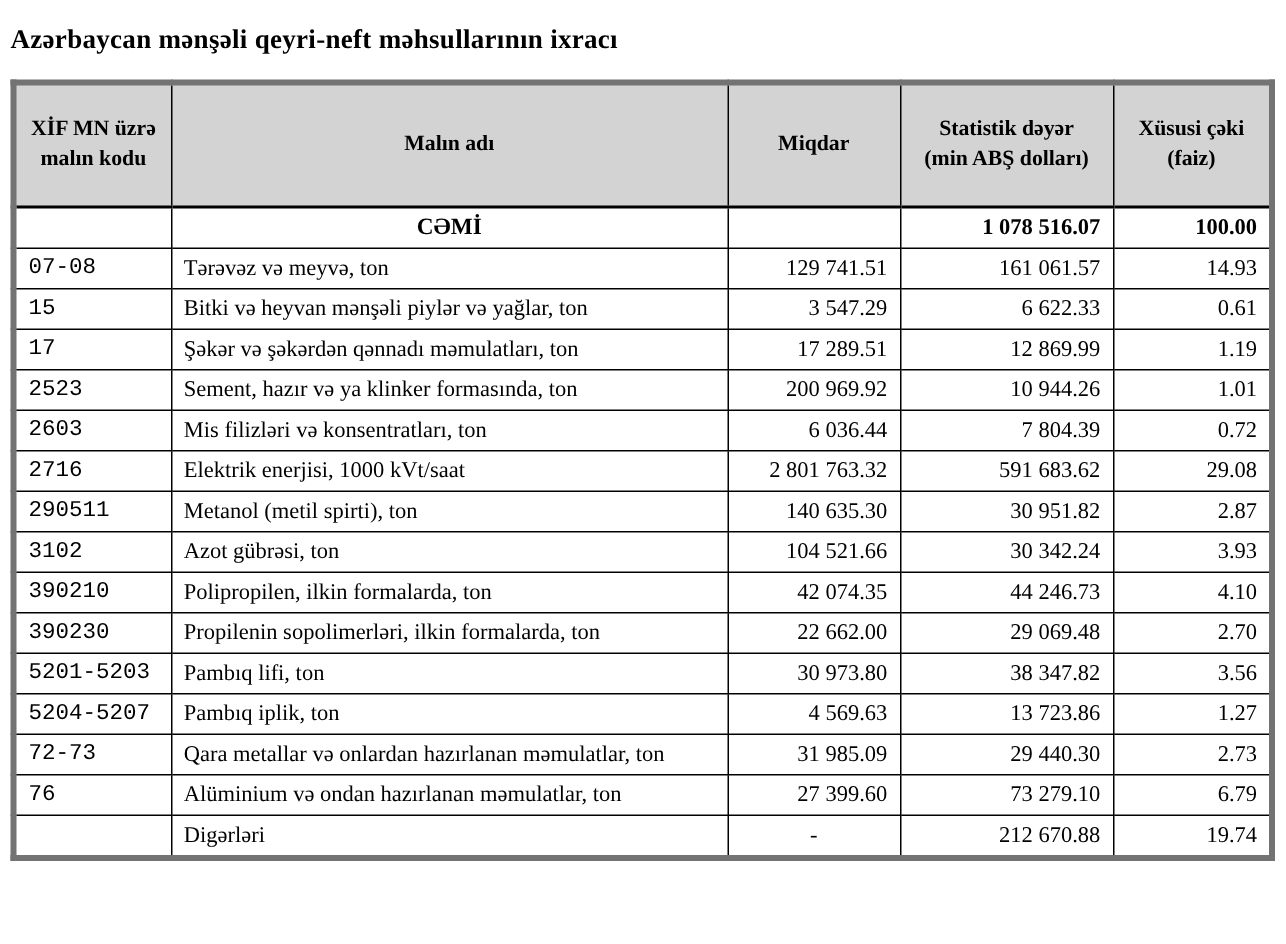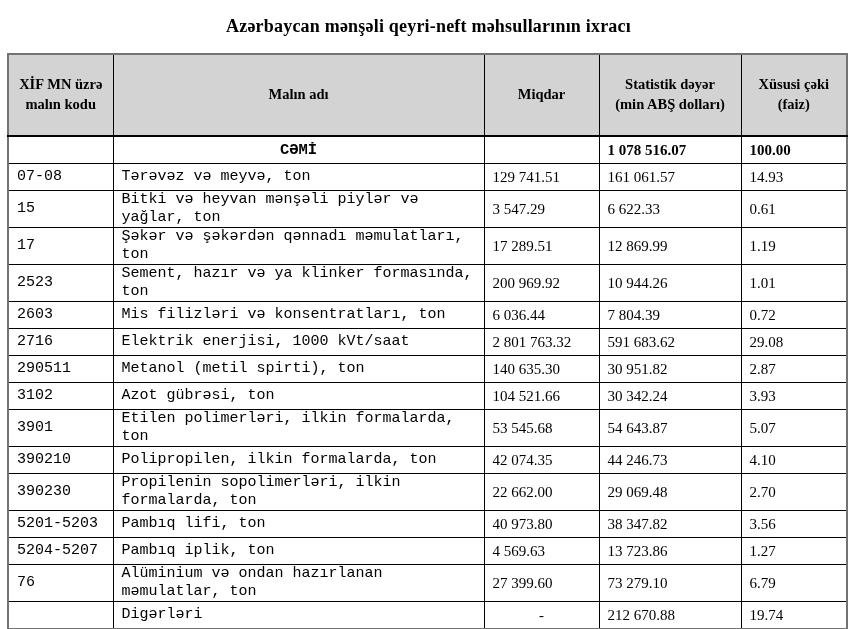--- a/index.html
+++ b/index.html
@@ -10,31 +10,31 @@
     font-family: "Liberation Serif", serif;
   }
   .page {
     width: 857px;
     height: 629px;
     box-sizing: border-box;
     padding: 12px 7px 0 7px;
     background: #ffffff;
   }
   .title {
-    text-align: center;
+    text-align: left;
     font-size: 18px;
     font-weight: bold;
     margin: 4px 0 16px 0;
     letter-spacing: 0.2px;
   }
   table.export {
     border-collapse: collapse;
     width: 839px;
     table-layout: fixed;
-    border: 2px solid #737373;
+    border: 4px solid #737373;
   }
   table.export th {
     background: #d3d3d3;
     border: 1px solid #000;
     border-bottom: 2px solid #000;
     font-size: 14.5px;
     font-weight: bold;
     text-align: center;
     vertical-align: middle;
     height: 80px;
@@ -45,22 +45,22 @@
   table.export td {
     border: 1px solid #000;
     font-size: 15px;
     height: 26px;
     padding: 0 8px;
     vertical-align: middle;
     line-height: 1.2;
     overflow: hidden;
   }
   td.code  { text-align: left; padding-left: 13px; font-family: Liberation Mono, monospace; }
-  td.name  { text-align: left; padding-left: 10px; font-family: Liberation Mono, monospace; }
-  td.num   { padding-right: 8px; }
+  td.name  { text-align: left; padding-left: 10px; }
+  td.num   { text-align: right; padding-right: 8px; }
   td.center{ text-align: center; }
   tr.total td { font-weight: bold; }
   tr.total td.name { text-align: center; font-size: 15.5px; }
 </style>
 </head>
 <body>
 
 <div class="page">
 
   <h1 class="title">Azərbaycan mənşəli qeyri-neft məhsullarının ixracı</h1>
@@ -156,60 +156,60 @@
         </tr>
 
         <tr>
           <td class="code">3102</td>
           <td class="name">Azot gübrəsi, ton</td>
           <td class="num">104 521.66</td>
           <td class="num">30 342.24</td>
           <td class="num">3.93</td>
         </tr>
 
-        <tr>
-          <td class="code">3901</td>
-          <td class="name">Etilen polimerləri, ilkin formalarda, ton</td>
-          <td class="num">53 545.68</td>
-          <td class="num">54 643.87</td>
-          <td class="num">5.07</td>
-        </tr>
 
         <tr>
           <td class="code">390210</td>
           <td class="name">Polipropilen, ilkin formalarda, ton</td>
           <td class="num">42 074.35</td>
           <td class="num">44 246.73</td>
           <td class="num">4.10</td>
         </tr>
 
         <tr>
           <td class="code">390230</td>
           <td class="name">Propilenin sopolimerləri, ilkin formalarda, ton</td>
           <td class="num">22 662.00</td>
           <td class="num">29 069.48</td>
           <td class="num">2.70</td>
         </tr>
 
         <tr>
           <td class="code">5201-5203</td>
           <td class="name">Pambıq lifi, ton</td>
-          <td class="num">40 973.80</td>
+          <td class="num">30 973.80</td>
           <td class="num">38 347.82</td>
           <td class="num">3.56</td>
         </tr>
 
         <tr>
           <td class="code">5204-5207</td>
           <td class="name">Pambıq iplik, ton</td>
           <td class="num">4 569.63</td>
           <td class="num">13 723.86</td>
           <td class="num">1.27</td>
         </tr>
 
+        <tr>
+          <td class="code">72-73</td>
+          <td class="name">Qara metallar və onlardan hazırlanan məmulatlar, ton</td>
+          <td class="num">31 985.09</td>
+          <td class="num">29 440.30</td>
+          <td class="num">2.73</td>
+        </tr>
 
 
         <tr>
           <td class="code">76</td>
           <td class="name">Alüminium və ondan hazırlanan məmulatlar, ton</td>
           <td class="num">27 399.60</td>
           <td class="num">73 279.10</td>
           <td class="num">6.79</td>
         </tr>
       </tbody>

